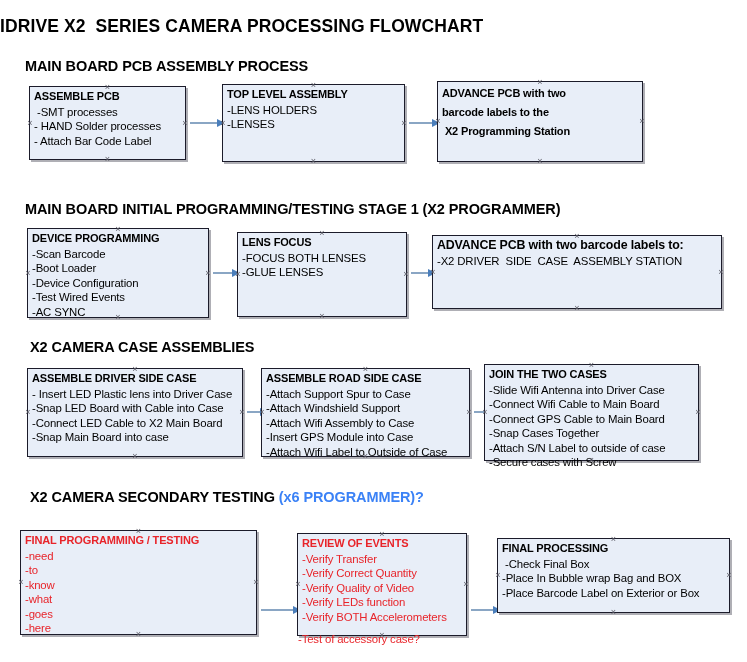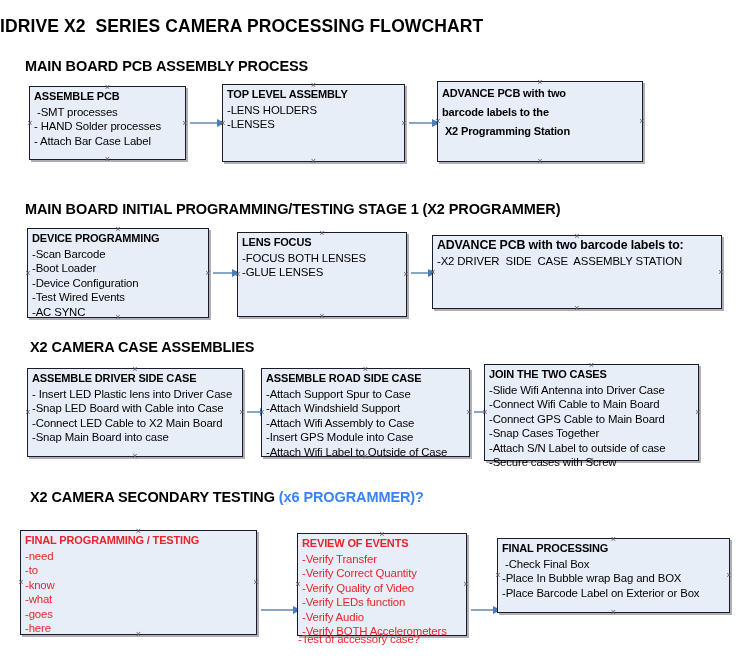--- a/index.html
+++ b/index.html
@@ -119,21 +119,21 @@
 
   <div class="doc-title">IDRIVE X2  SERIES CAMERA PROCESSING FLOWCHART</div>
 
   <div class="section-head" style="left:25px; top:58px;"><span>MAIN BOARD PCB ASSEMBLY PROCESS</span></div>
 
   <div class="node" style="left:29px; top:86px; width:157px; height:74px;">
     <div class="body">
       <div class="ttl">ASSEMBLE PCB</div>
       <div class="li"> -SMT processes</div>
       <div class="li">- HAND Solder processes</div>
-      <div class="li">- Attach Bar Case Label</div>
+      <div class="li">- Attach Bar Code Label</div>
     </div>
     <span class="hx" style="left:50%; top:0;"></span>
     <span class="hx" style="left:50%; top:100%;"></span>
     <span class="hx" style="left:0; top:50%;"></span>
     <span class="hx" style="left:100%; top:50%;"></span>
   </div>
 
   <div class="conn" style="left:190px; top:122px; width:28px;">
       <span class="head"></span>
     </div>
@@ -291,21 +291,20 @@
       <span class="head"></span>
     </div>
 
   <div class="node red" style="left:297px; top:533px; width:170px; height:103px;">
     <div class="body">
       <div class="ttl">REVIEW OF EVENTS</div>
       <div class="li">-Verify Transfer</div>
       <div class="li">-Verify Correct Quantity</div>
       <div class="li">-Verify Quality of Video</div>
       <div class="li">-Verify LEDs function</div>
-      <div class="li">-Verify Audio</div>
       <div class="li">-Verify BOTH Accelerometers</div>
     </div>
     <span class="hx" style="left:50%; top:0;"></span>
     <span class="hx" style="left:50%; top:100%;"></span>
     <span class="hx" style="left:0; top:50%;"></span>
     <span class="hx" style="left:100%; top:50%;"></span>
   </div>
   <div class="overflow-line" style="left:298px; top:632px;">-Test of accessory case?</div>
 
   <div class="conn" style="left:471px; top:609px; width:23px;">

